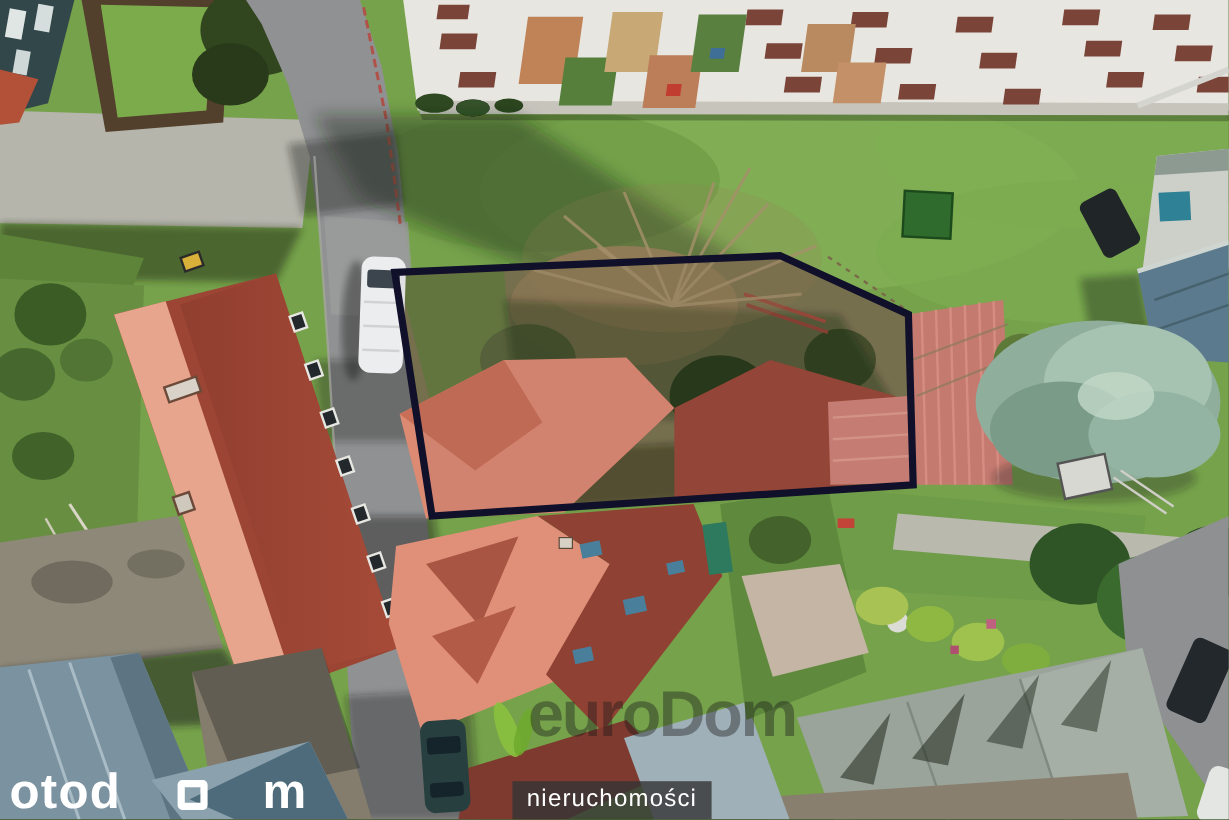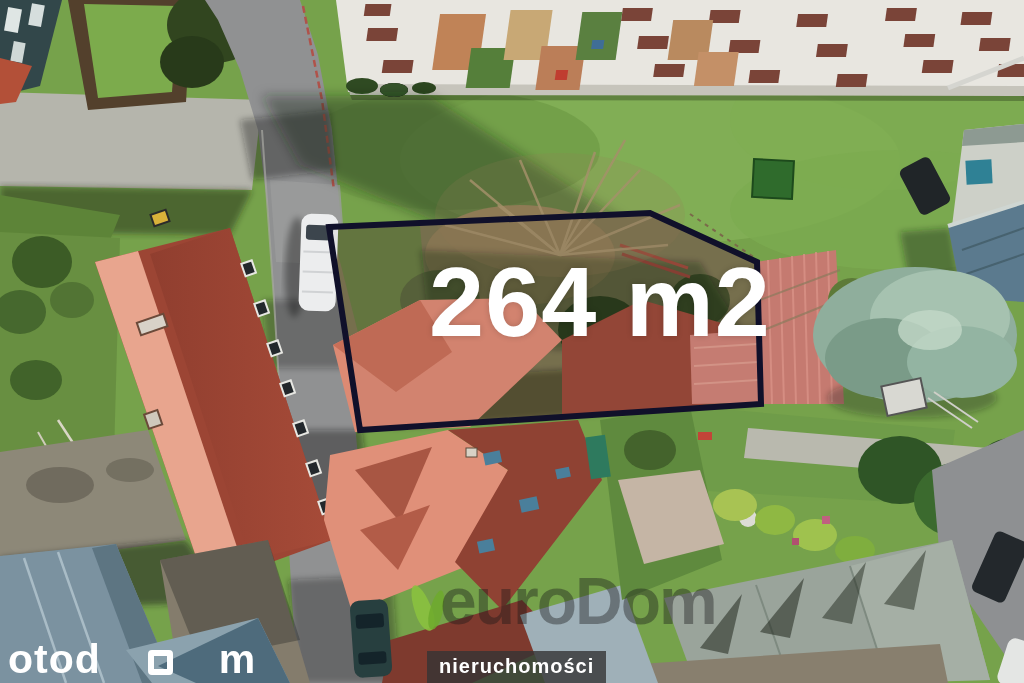--- a/index.html
+++ b/index.html
@@ -7,29 +7,29 @@
          font-family:"Liberation Sans",sans-serif;background:#76a24b;}
   .stage svg{position:absolute;left:0;top:0;}
   .overlay{position:absolute;color:#fff;}
   .area-label{left:420px;top:252px;width:360px;text-align:center;
     font-size:99px;font-weight:600;letter-spacing:1px;line-height:1;
     text-shadow:0 0 6px rgba(0,0,0,.18);}
   .brand{left:8px;top:639px;font-size:41px;font-weight:800;letter-spacing:1px;
     line-height:1;display:flex;align-items:center;gap:44px;}
   .brand .sq{display:inline-block;width:13px;height:13px;border:6px solid #fff;
     border-radius:4px;margin:6px 2px 0 3px;}
-  .wm-logo{left:440px;top:568px;font-size:66px;font-weight:700;
+  .wm-logo{left:440px;top:568px;font-size:54px;font-weight:700;
     color:rgba(25,25,25,.40);letter-spacing:-2px;line-height:1;}
   .leaf,.leaf2{position:absolute;background:rgba(139,193,63,.88);width:17px;height:48px;
     border-radius:50% 50% 50% 50%/60% 60% 40% 40%;}
   .leaf{left:414px;top:584px;transform:rotate(-20deg);}
   .leaf2{left:430px;top:590px;width:13px;height:40px;transform:rotate(14deg);
     background:rgba(110,170,45,.85);}
   .wm-bar{left:427px;top:651px;background:rgba(52,52,52,.80);color:#fff;
-    font-size:20px;letter-spacing:1px;padding:4px 12px 6px 12px;line-height:1.1;font-weight:bold;}
+    font-size:20px;letter-spacing:1px;padding:4px 12px 6px 12px;line-height:1.1;}
 </style>
 </head>
 <body>
 
 <div class="stage">
 <svg width="1024" height="683" viewBox="0 0 1024 683">
   <defs>
     <filter id="b3">
           <feGaussianBlur stdDeviation="3"></feGaussianBlur>
         </filter>
@@ -312,20 +312,19 @@
   </g>
 </svg>
 
   <div>
     <span class="leaf"></span>
     <span class="leaf2"></span>
     <div class="overlay wm-logo">euroDom</div>
     <div class="overlay wm-bar">nieruchomości</div>
   </div>
 
-  <div class="overlay area-label">264 m2</div>
 
   <div class="overlay brand">
     <span>otod</span>
     <span class="sq"></span>
     <span>m</span>
   </div>
 </div>
 
 </body></html>

